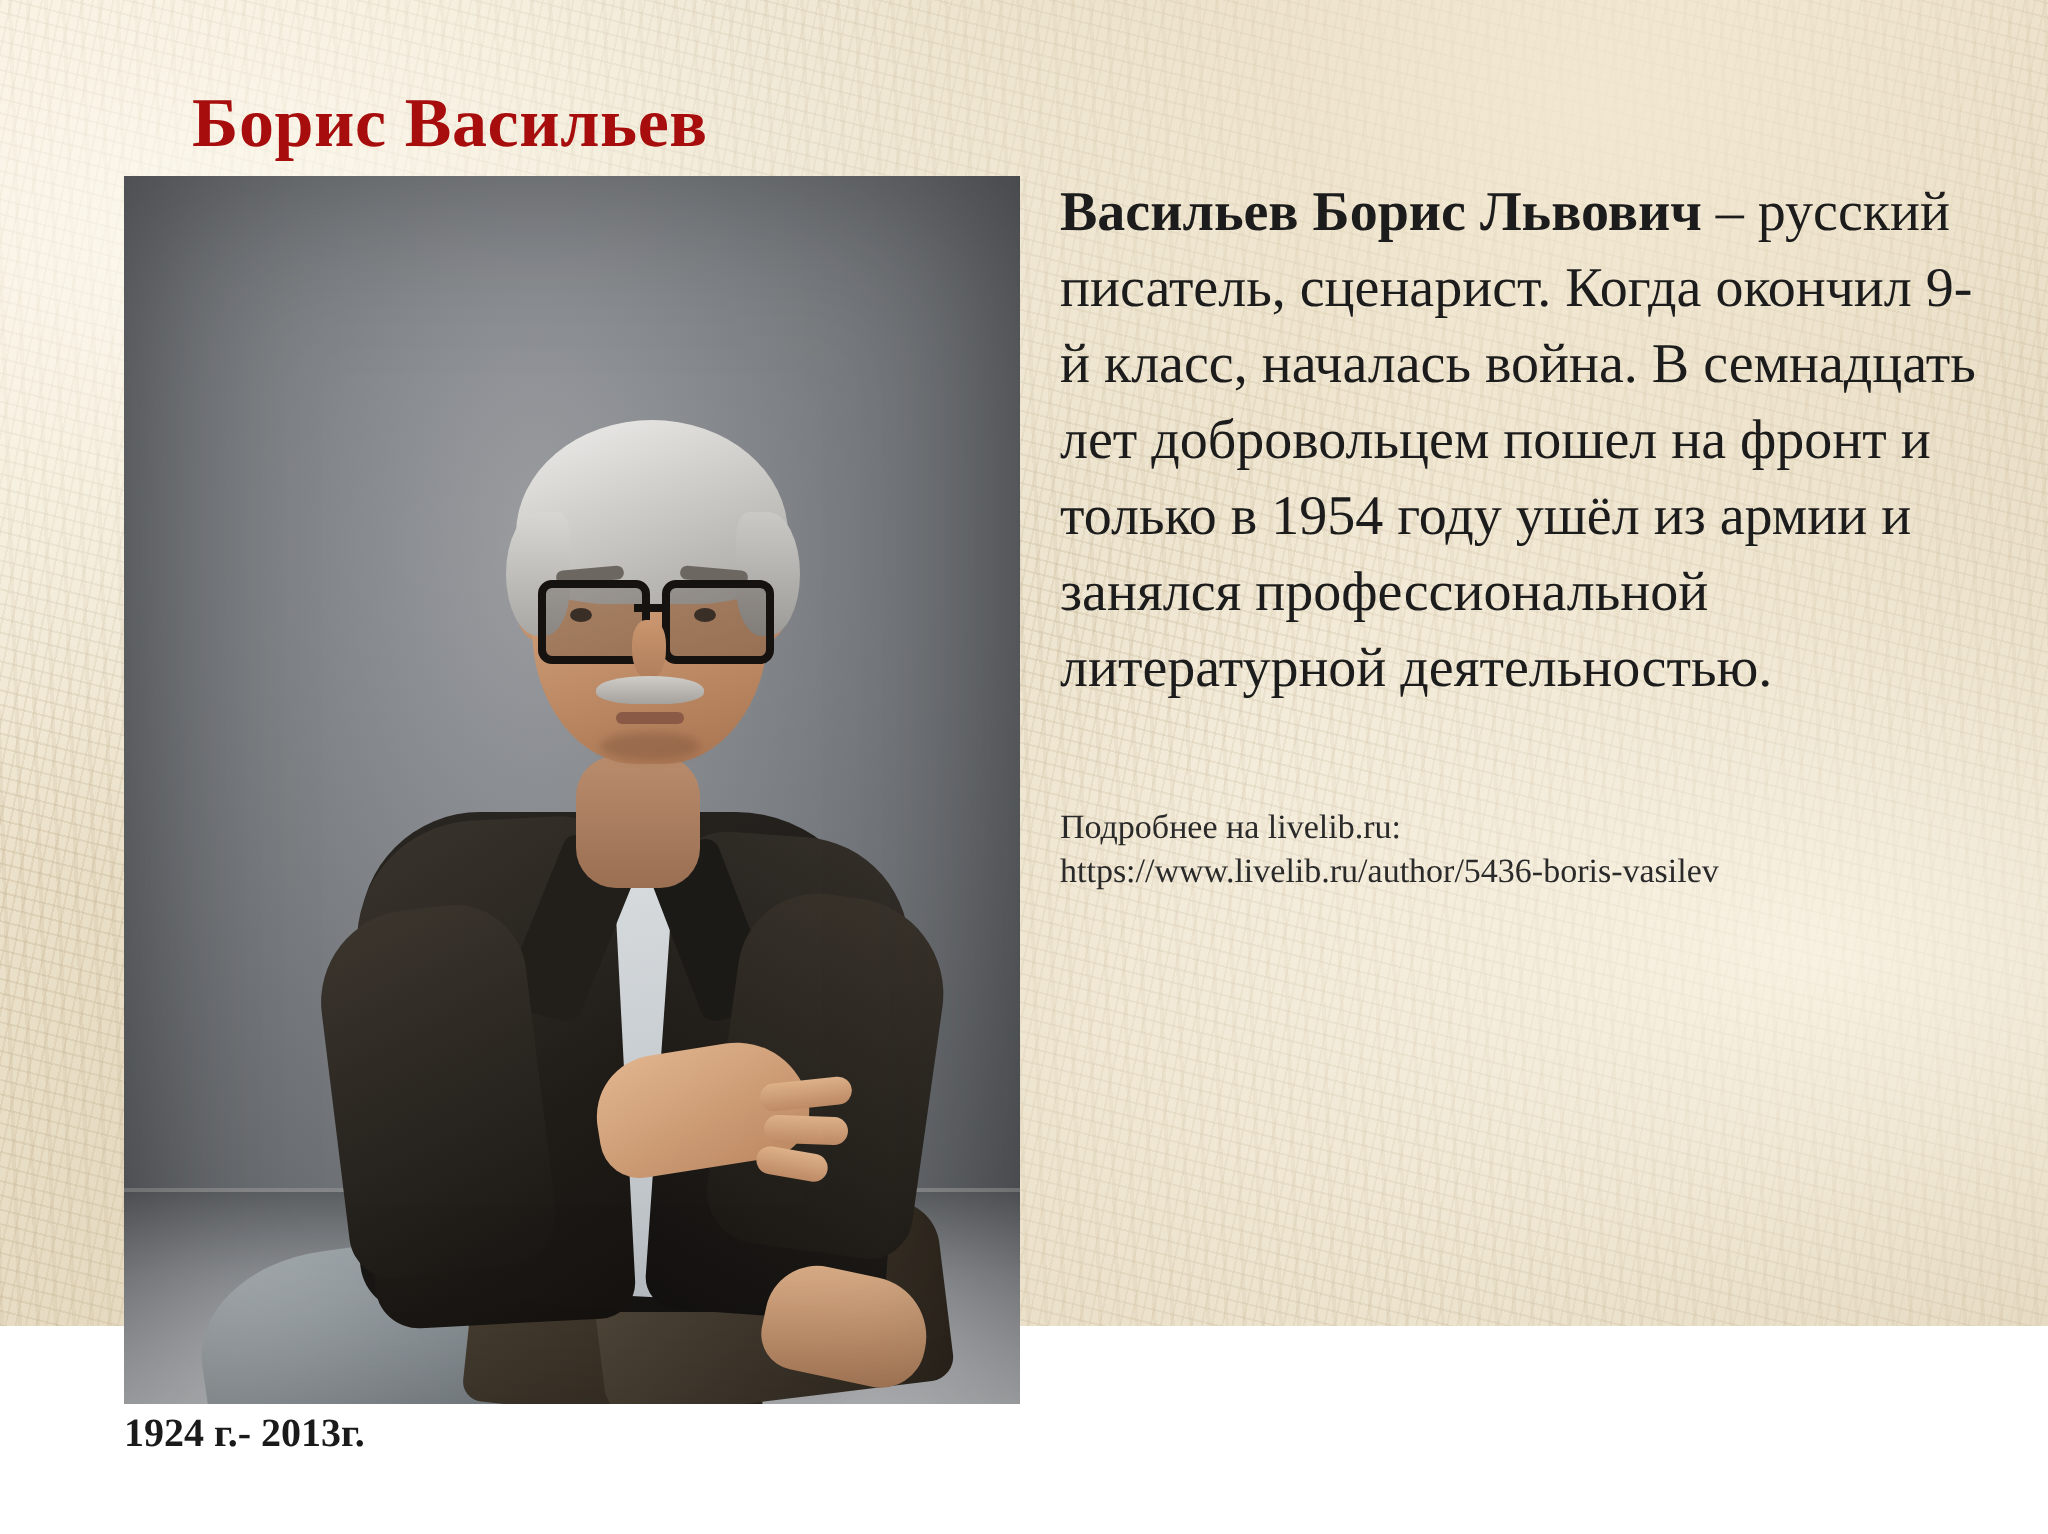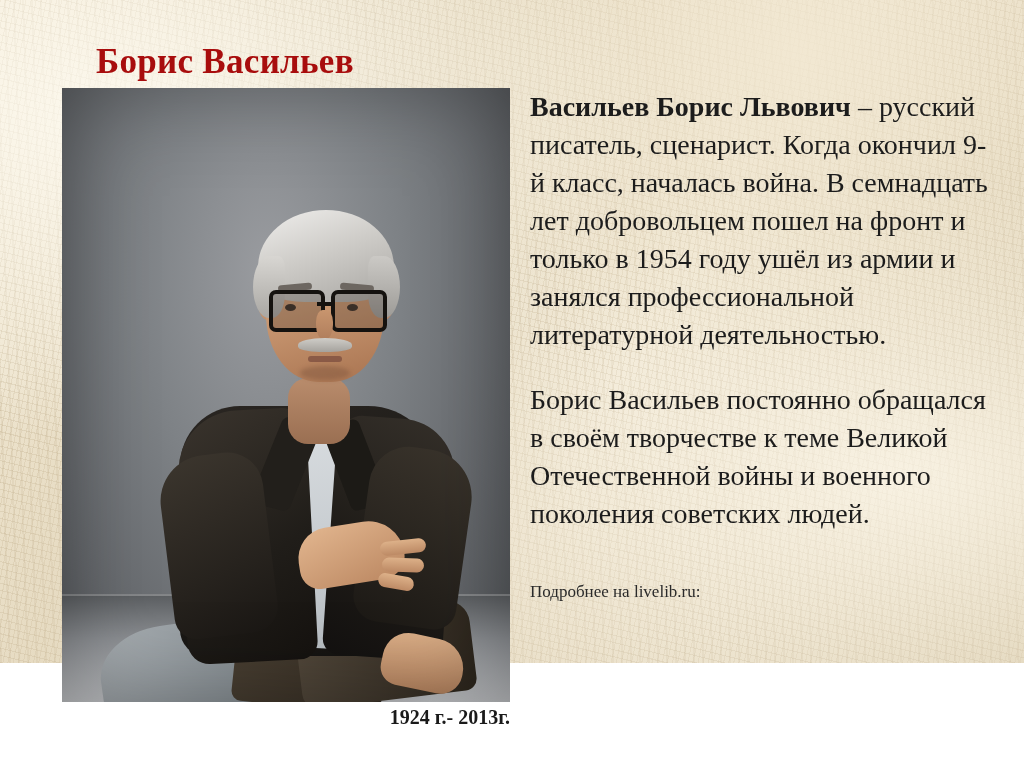--- a/index.html
+++ b/index.html
@@ -364,21 +364,21 @@
     position: absolute;
     inset: 0;
     box-shadow: inset 0 0 90px rgba(0,0,0,0.35);
     pointer-events: none;
   }
   .photo-caption {
     position: absolute;
     left: 62px;
     top: 706px;
     width: 448px;
-    text-align: right;
+    text-align: left;
     font-size: 20px;
     font-weight: bold;
     color: #1a1a1a;
   }
   .text-col {
     position: absolute;
     left: 530px;
     top: 88px;
     width: 468px;
   }
@@ -451,21 +451,19 @@
     <div class="hand-low"></div>
     <div class="vignette"></div>
   </div>
 
   <div class="photo-caption">1924 г.- 2013г.</div>
 
   <div class="text-col">
     <p class="para">
       <span class="lead">Васильев Борис Львович</span><span> – русский писатель, сценарист. Когда окончил 9-й класс, началась война. В семнадцать лет добровольцем пошел на фронт и только в 1954 году  ушёл из армии и занялся профессиональной литературной деятельностью.</span>
     </p>
-    <p class="para spaced">
-      <span> Борис Васильев постоянно обращался в своём творчестве к теме Великой Отечественной войны и военного поколения советских людей.</span>
-    </p>
     <div class="source">
       <div>Подробнее на livelib.ru:</div>
+      <div>https://www.livelib.ru/author/5436-boris-vasilev</div>
     </div>
   </div>
 
 </div>
 
 </body></html>

